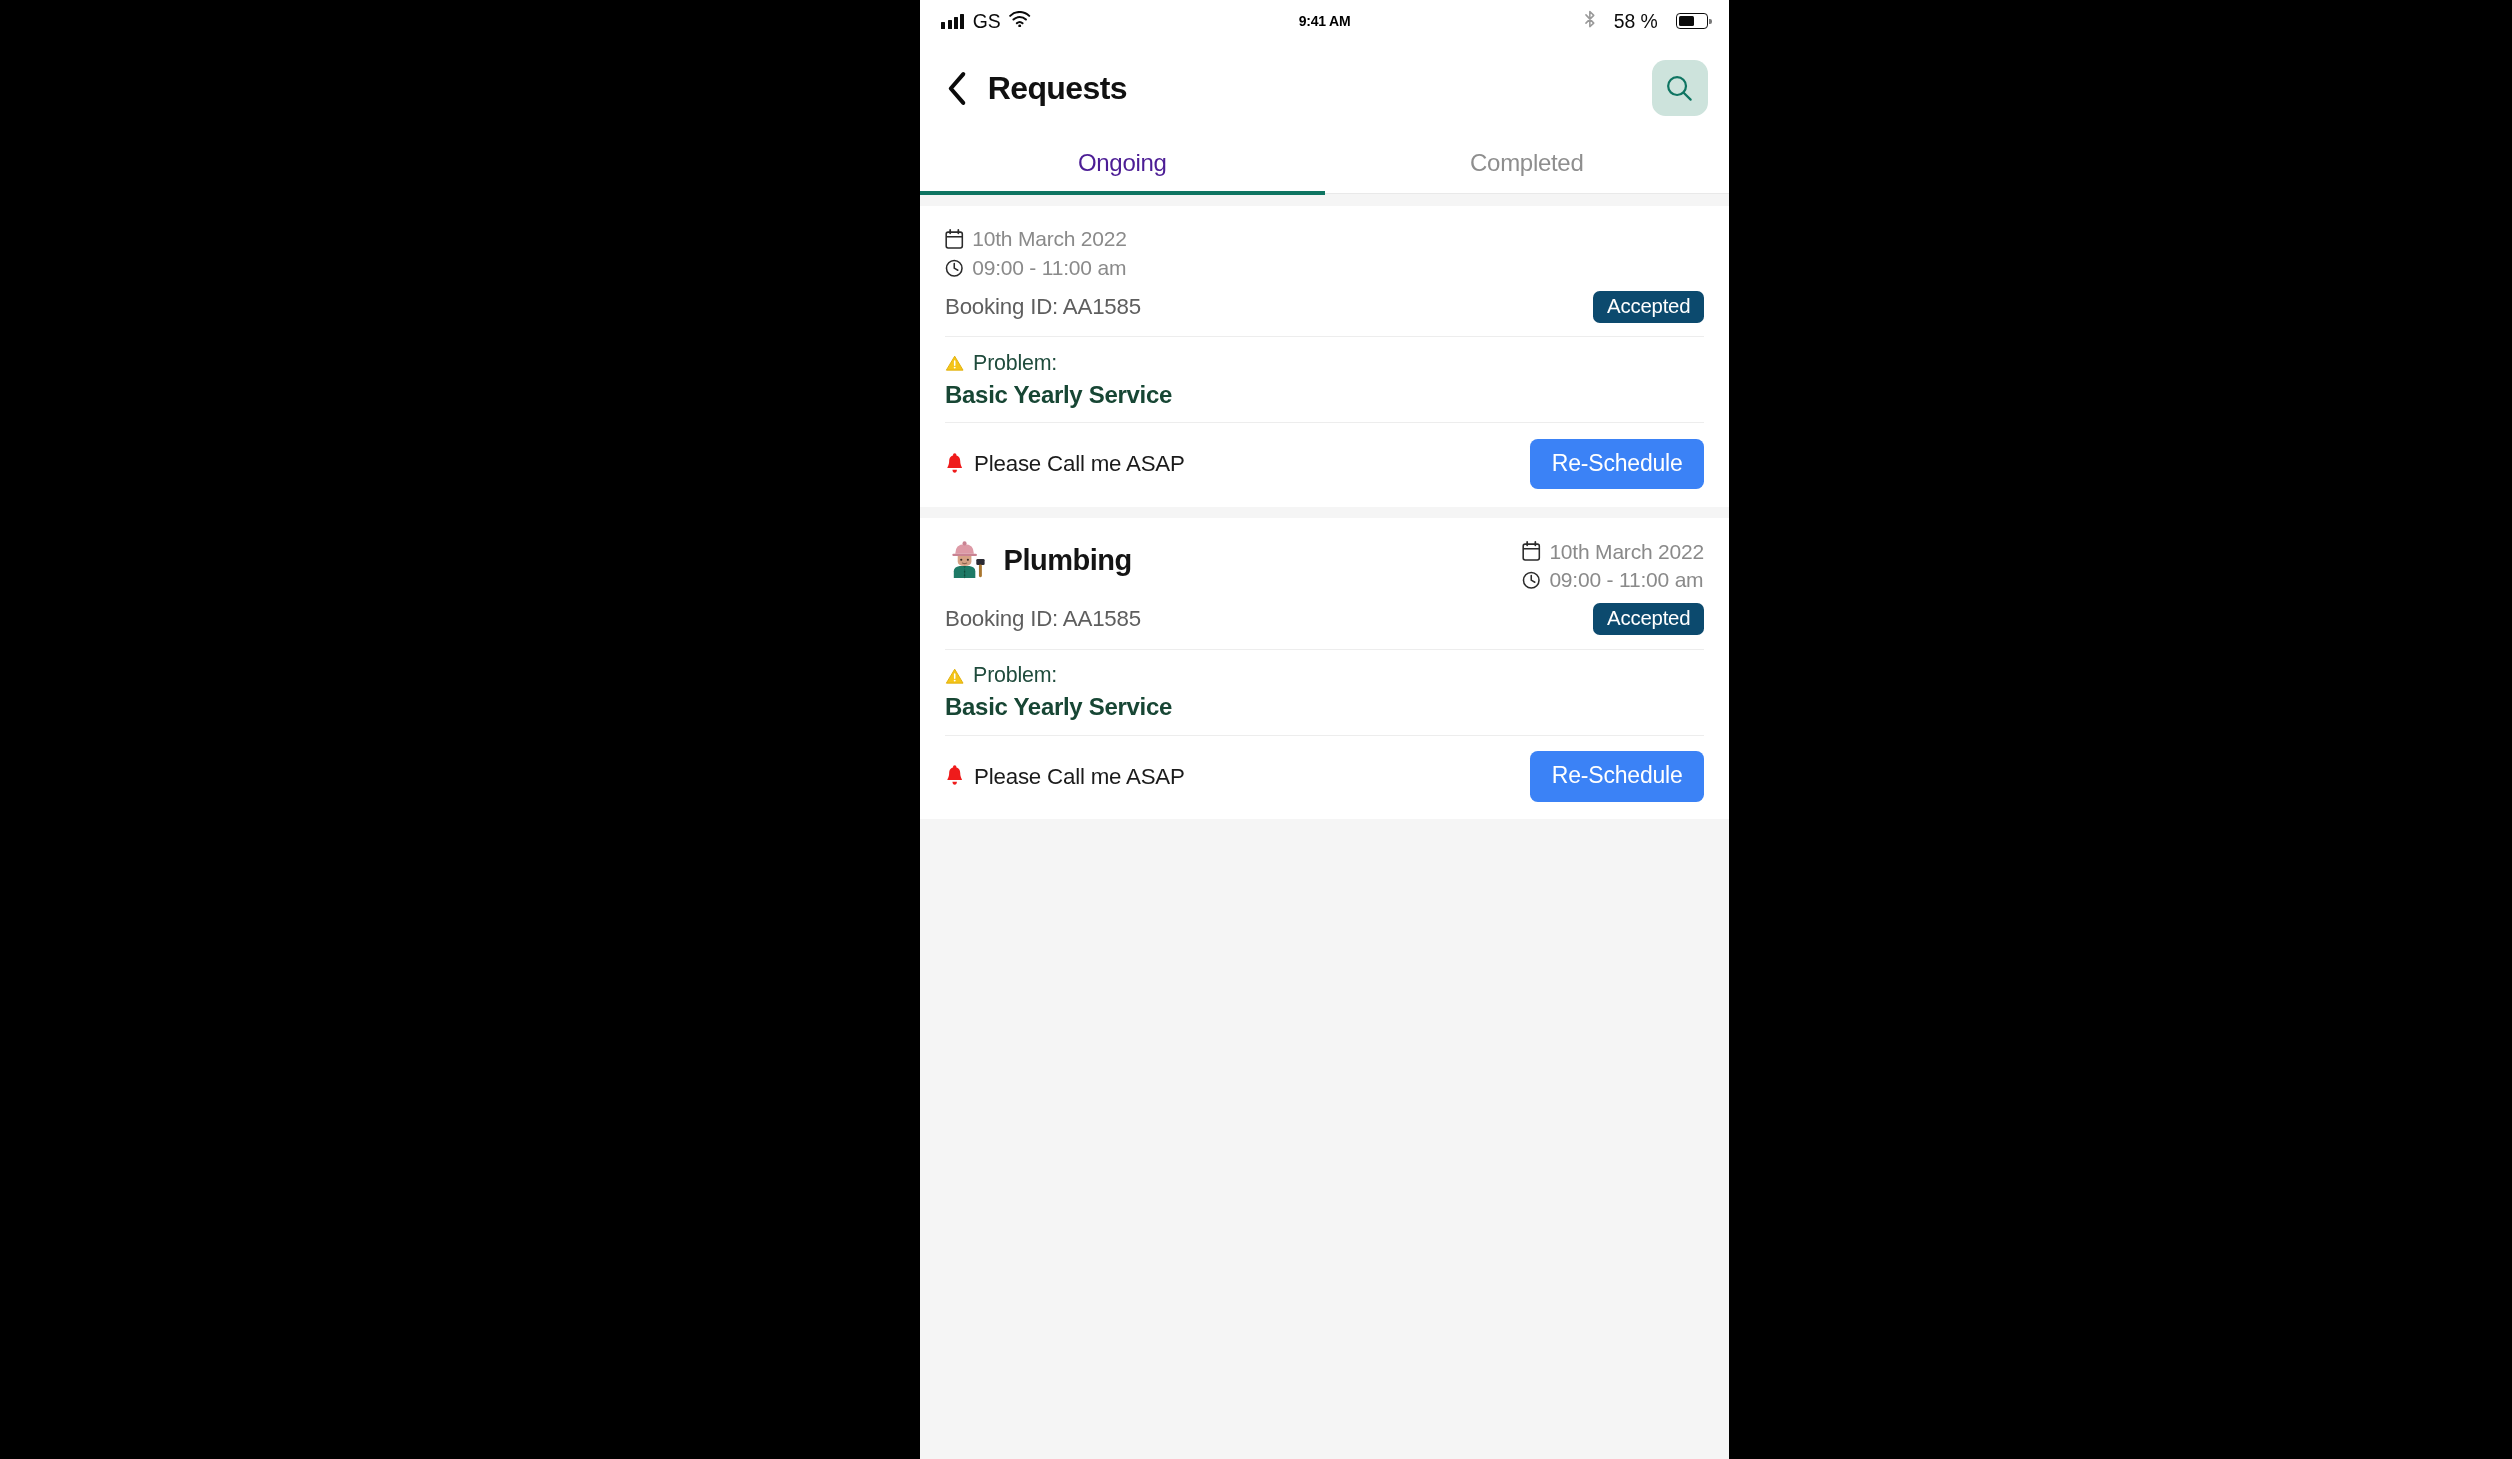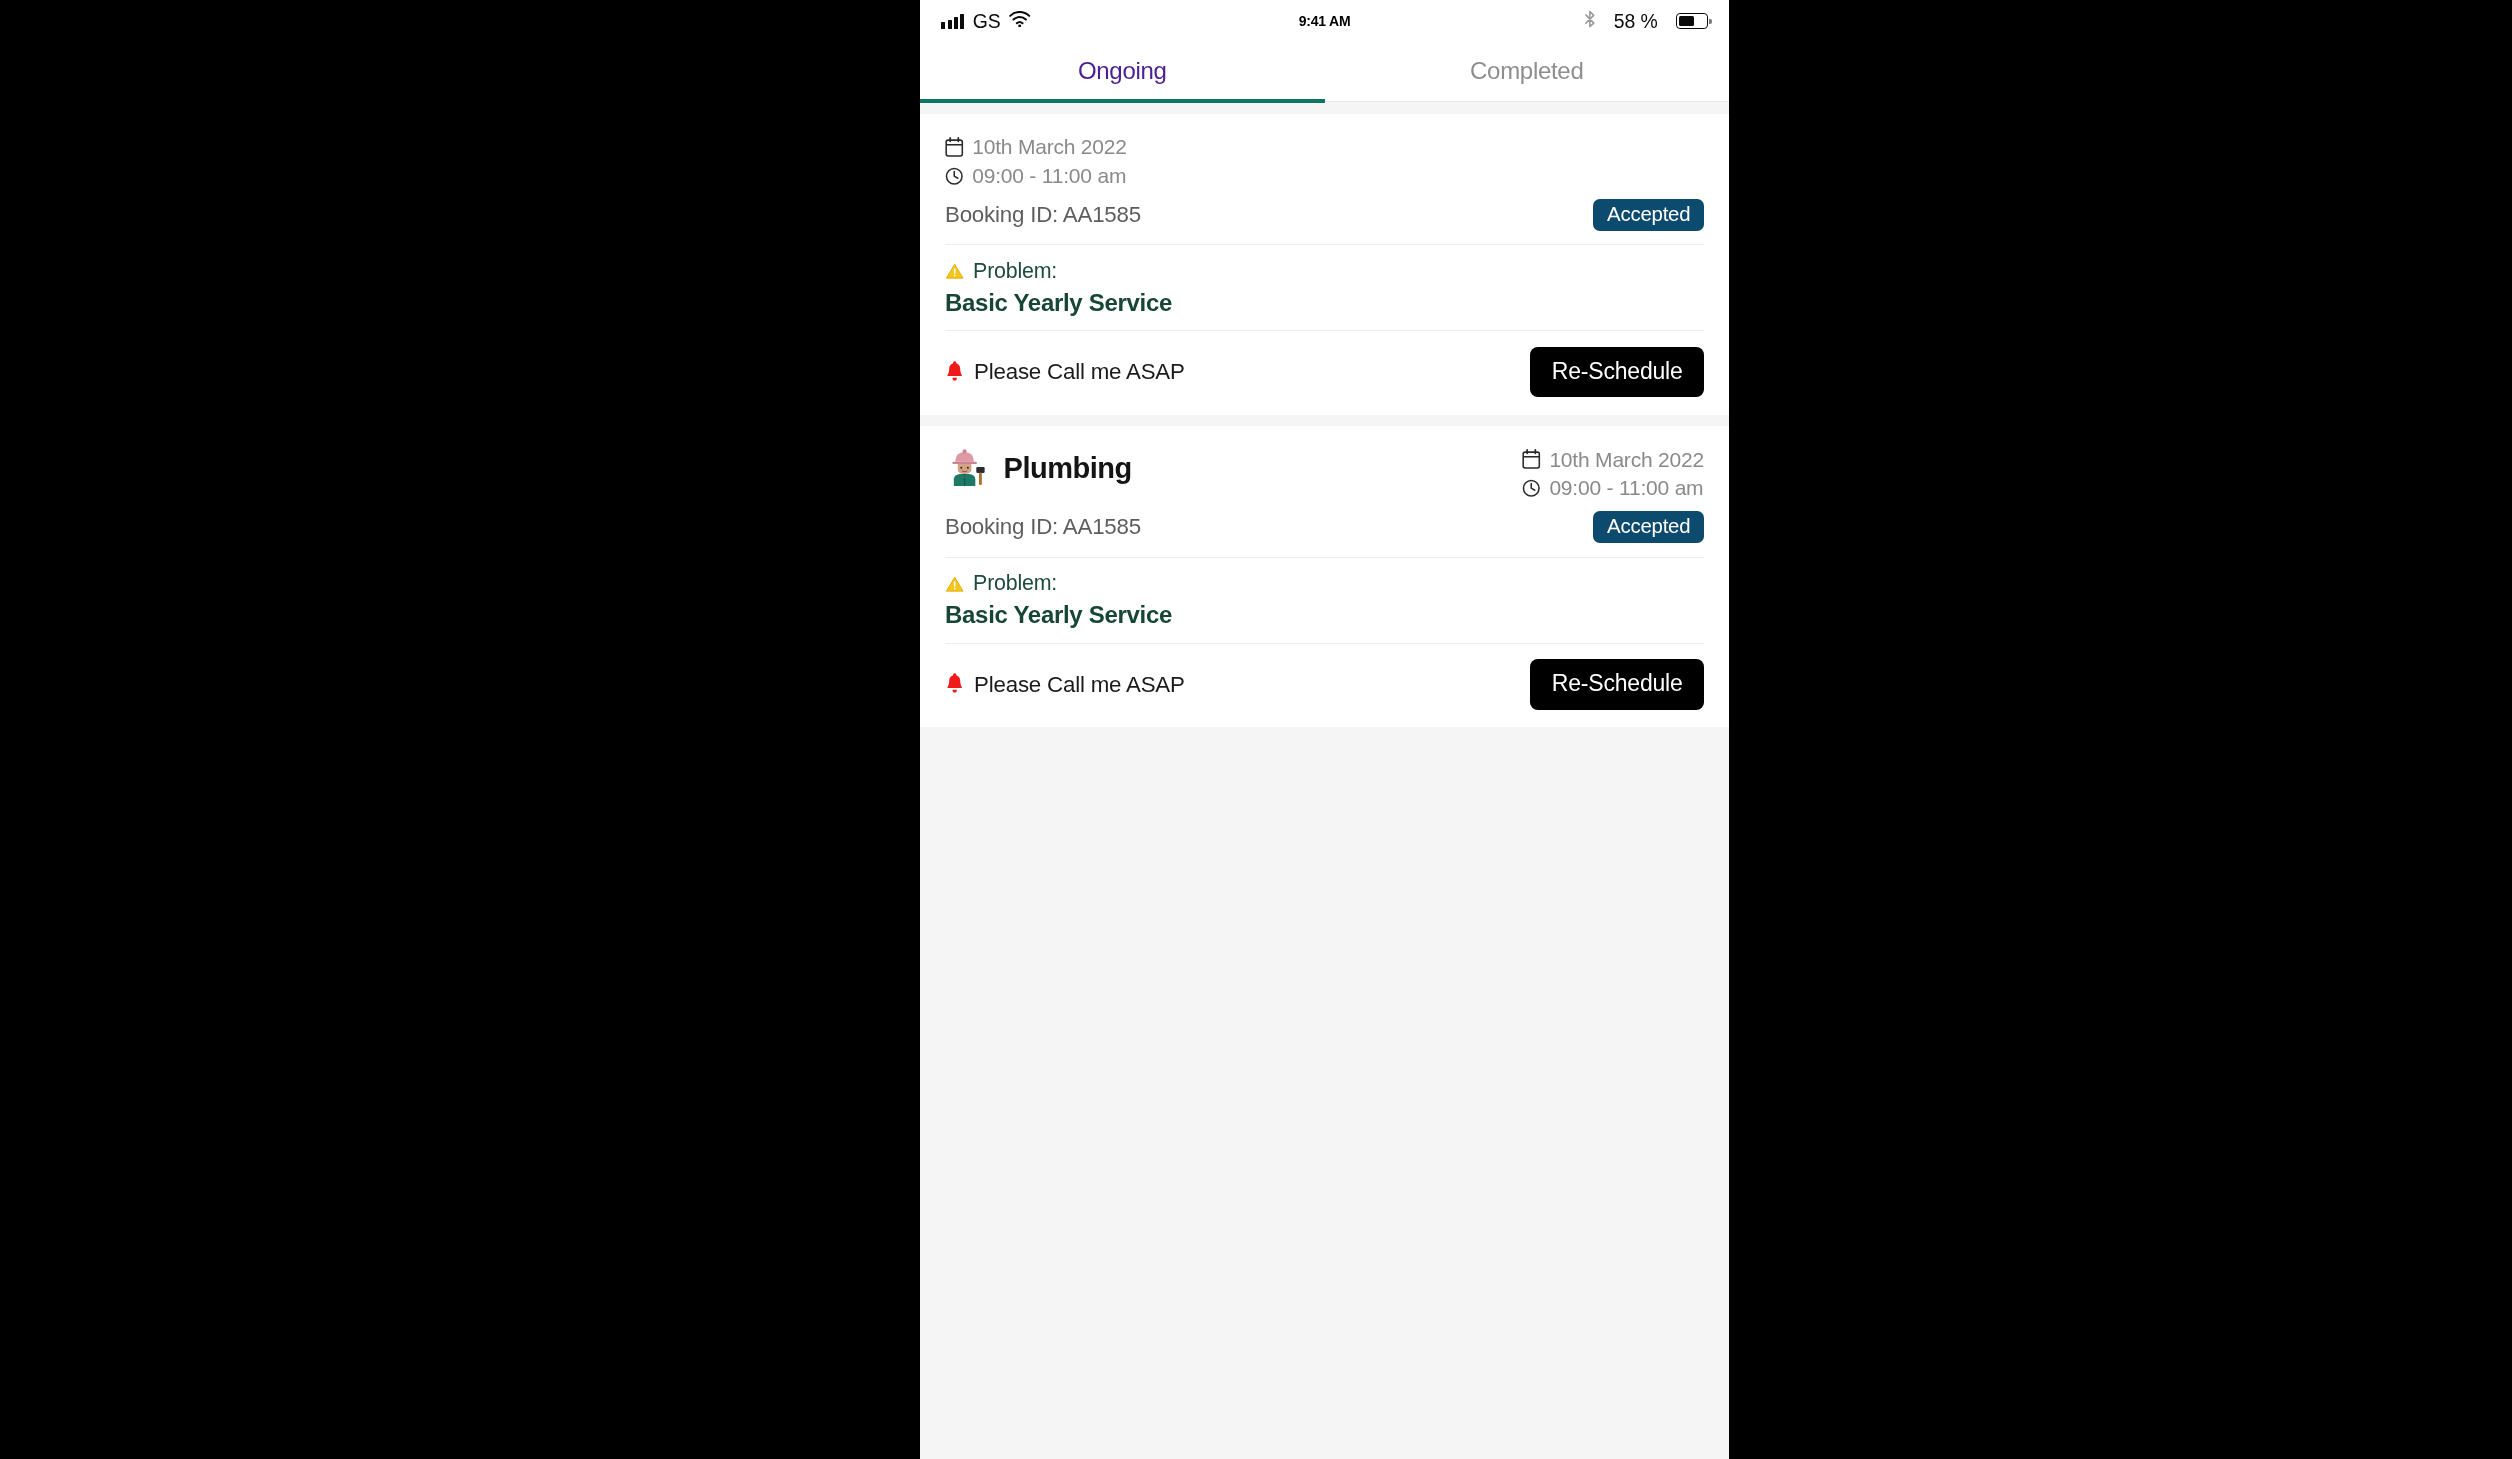--- a/index.html
+++ b/index.html
@@ -266,21 +266,21 @@
     display: flex;
     align-items: center;
     gap: 9.7px;
   }
   .calltxt {
     font-size: 22.3px;
     color: #1b1b1b;
     letter-spacing: -0.2px;
   }
   .resched {
-    background: #000000;
+    background: #3b82f6;
     color: #ffffff;
     font-size: 23px;
     letter-spacing: -0.2px;
     border: none;
     border-radius: 7.8px;
     padding: 12.6px 21.4px 14.6px 21.4px;
     cursor: pointer;
     font-family: "Liberation Sans", sans-serif;
     line-height: 1;
   }
@@ -315,20 +315,34 @@
           <path d="M2 5 L10 13.5 L6 17 L6 1.5 L10 5.5 L2 13.5" fill="none" stroke="#9a9a9a" stroke-width="1.6" stroke-linejoin="round" stroke-linecap="round"></path>
         </svg>
       </span>
       <span class="sb-pct">58 %</span>
       <span class="batt">
           <span></span>
         </span>
     </div>
   </div>
 
+  <div class="nav">
+    <div class="back-btn">
+      <svg width="25" height="39" viewBox="0 0 26 40">
+        <path d="M19 5 L6 20 L19 35" fill="none" stroke="#0b0b0b" stroke-width="4.2" stroke-linecap="round" stroke-linejoin="round"></path>
+      </svg>
+    </div>
+    <div class="page-title">Requests</div>
+    <div class="search-btn">
+      <svg width="31" height="31" viewBox="0 0 32 32">
+        <circle cx="13.5" cy="13.5" r="9.2" fill="none" stroke="#0f7562" stroke-width="2.3"></circle>
+        <line x1="20.3" y1="20.3" x2="27.5" y2="27.5" stroke="#0f7562" stroke-width="2.3" stroke-linecap="round"></line>
+      </svg>
+    </div>
+  </div>
 
   <div class="tabs">
     <div class="tab active">
       <span>Ongoing</span>
     </div>
     <div class="tab">
       <span>Completed</span>
     </div>
   </div>
 

